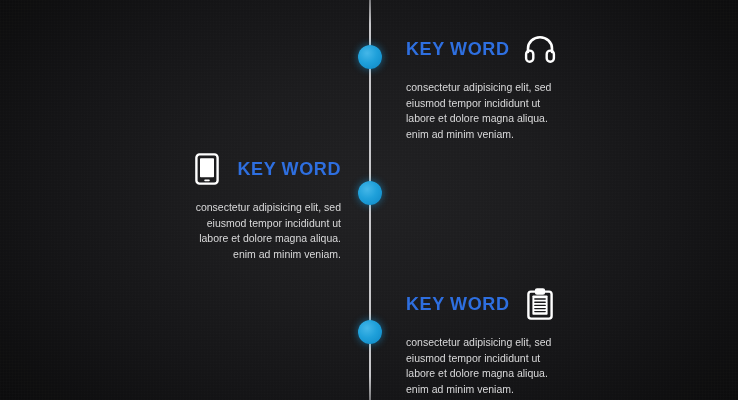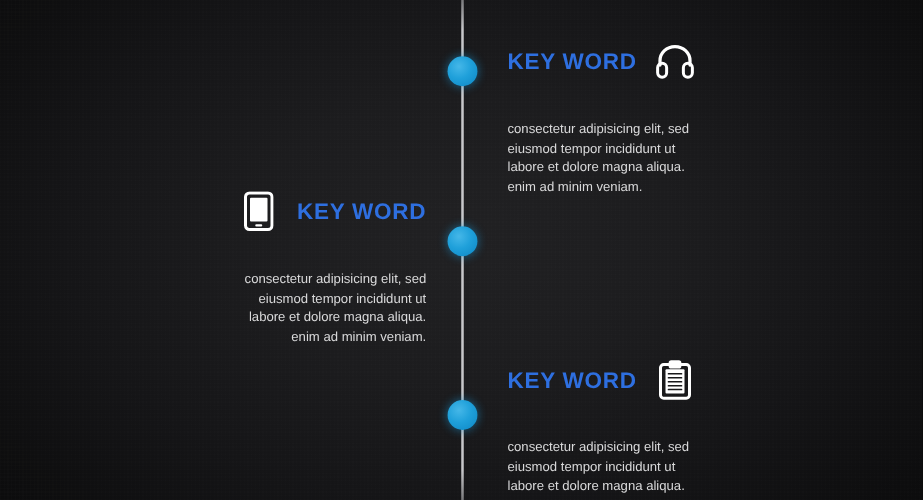--- a/index.html
+++ b/index.html
@@ -96,21 +96,21 @@
     width: 34px;
     height: 34px;
     display: flex;
     align-items: center;
     justify-content: center;
     flex: 0 0 auto;
   }
   .icon-wrap svg { display: block; }
 
   .body-text {
-    margin-top: 26px;
+    margin-top: 10px;
     font-size: 10.5px;
     line-height: 15.5px;
     color: #d9d9da;
     white-space: pre-line;
   }
   .block.left-side .body-text { padding-left: 0; }
 </style>
 </head>
 <body>
 

